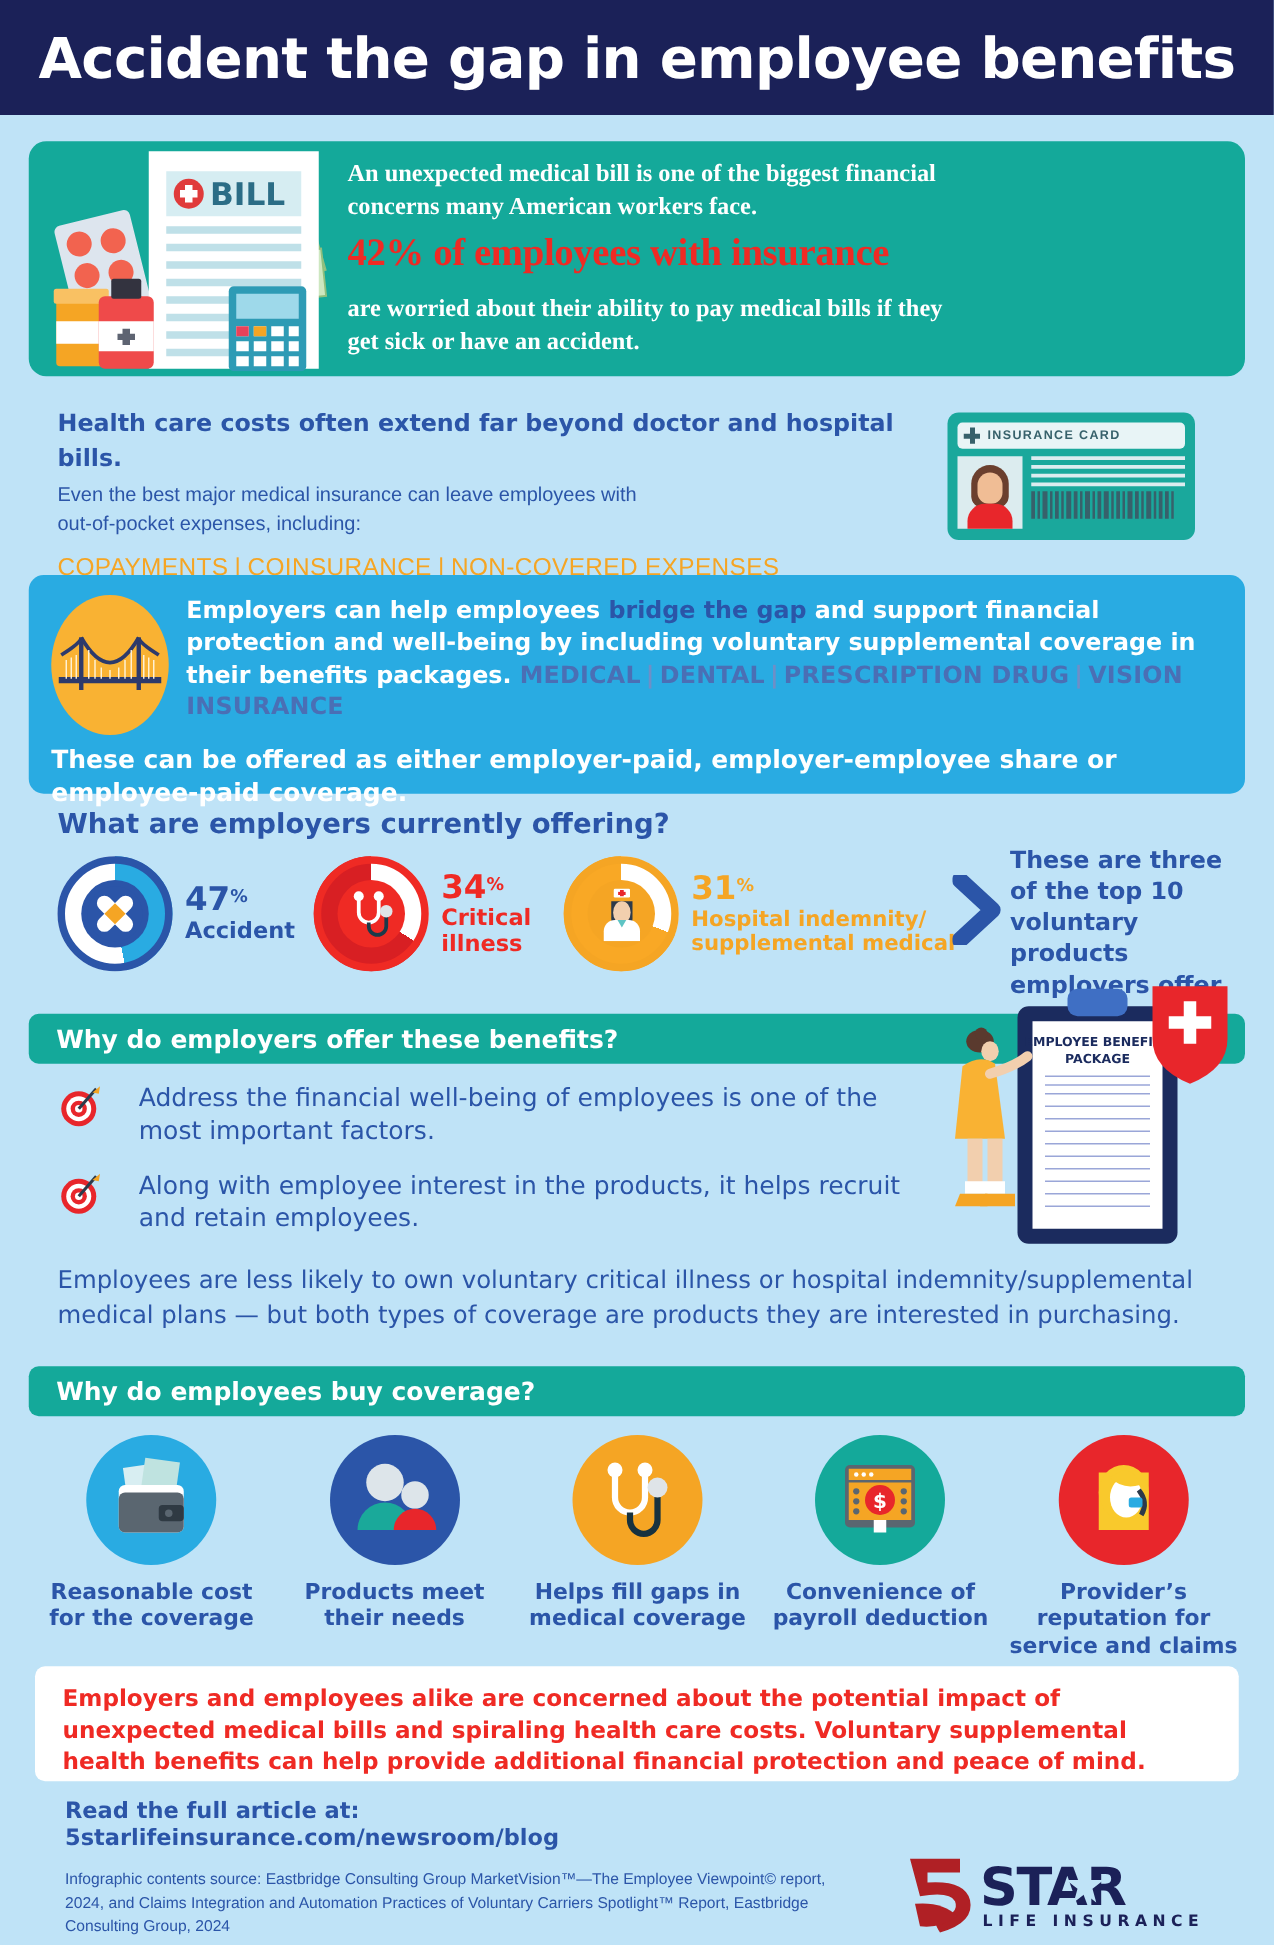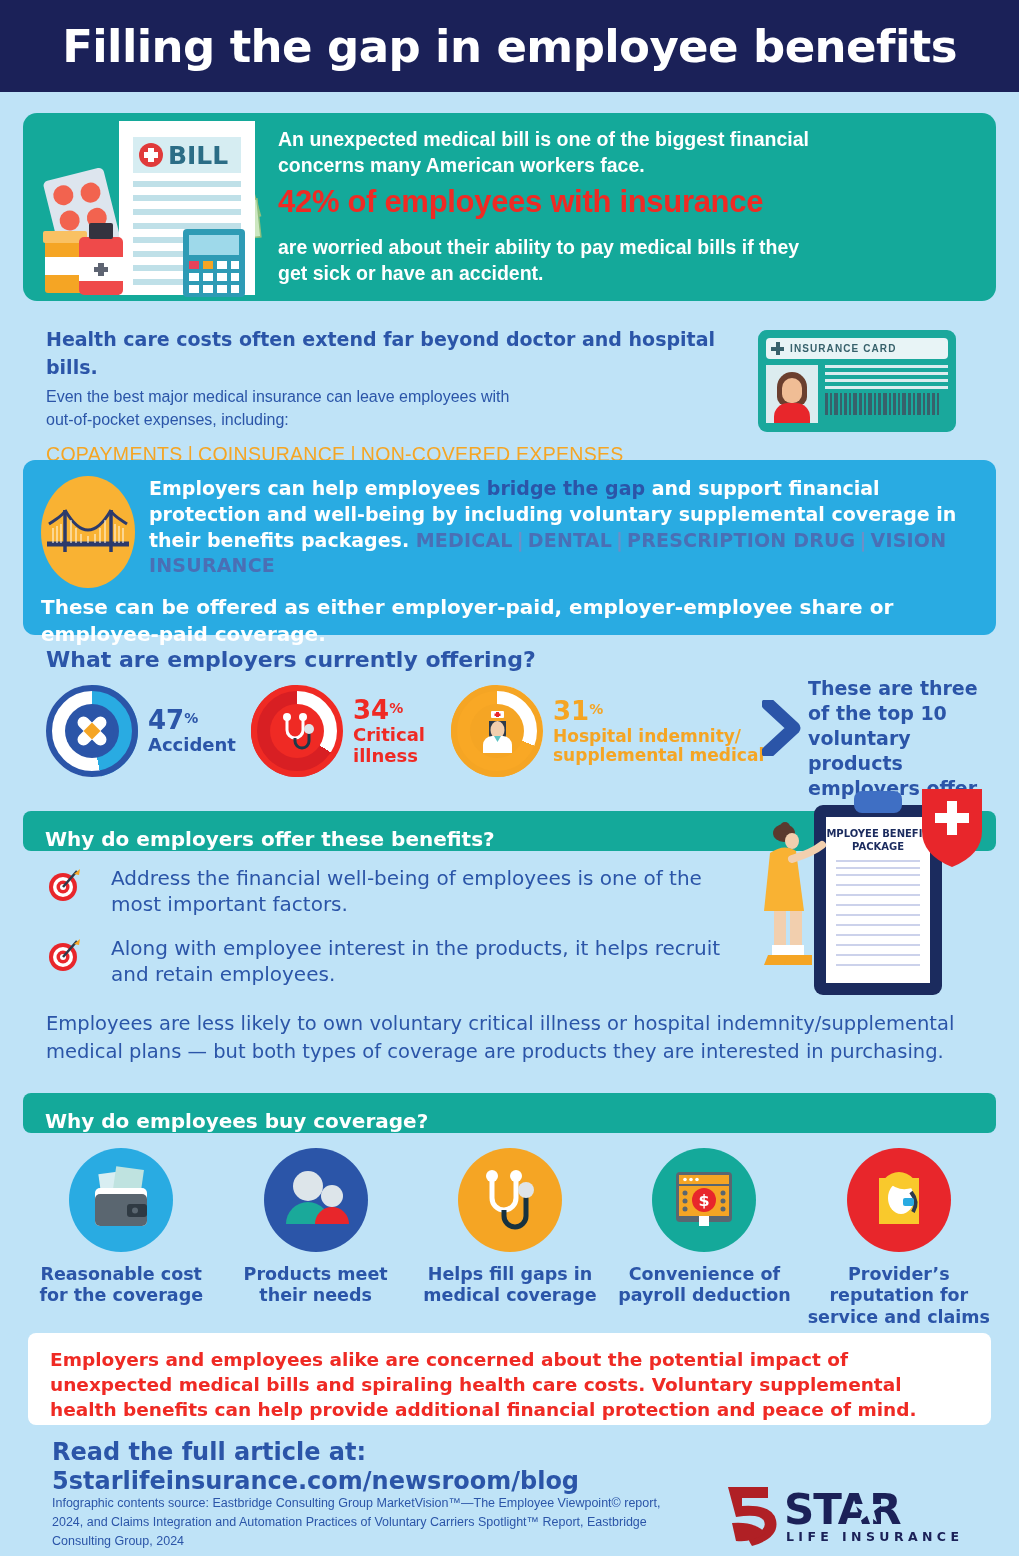--- a/index.html
+++ b/index.html
@@ -24,21 +24,21 @@
 
   
   .teal-panel {
     position: absolute; left: 23px; top: 113px; width: 973px; height: 188px;
     background: #14a99a; border-radius: 14px;
     display: flex; align-items: center;
   }
   .bill-art { width: 255px; height: 180px; position: relative; flex: 0 0 255px; }
   .teal-text { flex: 1; padding-right: 28px; }
   .teal-text p { color: #ffffff; font-size: 19.5px; font-weight: bold; line-height: 1.33;
-    font-family: Liberation Sans, sans-serif; }
+    font-family: Liberation Serif, serif; }
   .teal-big { color: #ef2a24 !important; font-size: 31px !important; line-height: 1.25 !important;
     margin: 4px 0 13px 0; letter-spacing: -0.3px; }
 
   
   .costs {
     position: absolute; left: 46px; top: 326px; width: 690px;
   }
   .costs .lead { color: #2b55a8; font-size: 19px; font-weight: bold; font-family: "DejaVu Sans", sans-serif;
     line-height: 1.45; }
   .costs .body { color: #2b55a8; font-size: 16px; line-height: 1.44; margin-top: 4px; }
@@ -101,21 +101,21 @@
   .dl-pct { font-size: 14px; vertical-align: super; }
   .dl-txt { font-size: 18px; display: block; }
 
   .chev { position: absolute; left: 762px; top: 700px; width: 40px; height: 56px; }
   .tip { position: absolute; left: 808px; top: 676px; width: 190px; color: #2b55a8;
     font-size: 19px; line-height: 1.32; font-weight: bold; font-family: "DejaVu Sans", sans-serif; }
 
   
   .banner {
     position: absolute; left: 23px; width: 973px; height: 40px;
-    background: #14a99a; border-radius: 8px; display: flex; align-items: flex-end;
+    background: #14a99a; border-radius: 8px; display: flex; align-items: center;
     padding-left: 22px;
   }
   .banner span { color: #fff; font-size: 20px; font-weight: bold; font-family: "DejaVu Sans", sans-serif; }
   #banner1 { top: 811px; }
   #banner2 { top: 1093px; }
 
   .bullets { position: absolute; left: 46px; top: 865px; width: 680px; }
   .bullet { display: flex; gap: 29px; margin-bottom: 18px; align-items: flex-start; }
   .target { width: 36px; height: 36px; flex: 0 0 36px; position: relative; margin-top: 2px; }
   .bullet p { color: #2b55a8; font-size: 20px; line-height: 1.3; font-family: "DejaVu Sans", sans-serif; }
@@ -133,37 +133,37 @@
   .r-label { margin-top: 12px; color: #2b55a8; font-size: 17.5px; font-weight: bold;
     line-height: 1.22; font-family: "DejaVu Sans", sans-serif; }
 
   
   .conclusion { position: absolute; left: 28px; top: 1333px; width: 963px; height: 92px;
     background: #ffffff; border-radius: 8px; padding: 14px 22px; }
   .conclusion p { color: #ef2a24; font-size: 18.5px; font-weight: bold; line-height: 1.36;
     font-family: "DejaVu Sans", sans-serif; }
 
   
-  .footer-cta { position: absolute; left: 52px; top: 1438px; color: #2b55a8; font-size: 24px;
+  .footer-cta { position: absolute; left: 52px; top: 1438px; color: #2b55a8; font-size: 18px;
     font-weight: bold; line-height: 1.22; font-family: "DejaVu Sans", sans-serif; }
   .footer-src { position: absolute; left: 52px; top: 1494px; width: 640px; color: #2b55a8;
     font-size: 12.5px; line-height: 1.5; }
   .logo { position: absolute; left: 722px; top: 1485px; width: 255px; height: 62px; }
   .logo-star-txt { position: absolute; left: 62px; top: 0; font-size: 42px; font-weight: bold;
     color: #1b2158; letter-spacing: -1px; font-family: "DejaVu Sans", sans-serif; }
   .logo-sub { position: absolute; left: 64px; top: 44px; font-size: 12.5px; color: #1b2158;
     letter-spacing: 4.4px; font-weight: bold; font-family: "DejaVu Sans", sans-serif; }
 </style>
 </head>
 <body>
 
 <div class="page">
 
   <div class="header">
-    <h1>Filling the gap in employee benefits</h1>
+    <h1>Accident the gap in employee benefits</h1>
   </div>
 
   <div class="teal-panel">
     <div class="bill-art">
       <svg width="255" height="180" viewBox="0 0 255 180">
 
         <g transform="rotate(-16 196 92)">
           <rect x="168" y="72" width="66" height="38" fill="#b7d9a8" stroke="#8fbf7e" stroke-width="1.5"></rect>
           <circle cx="201" cy="91" r="9" fill="none" stroke="#8fbf7e" stroke-width="1.5"></circle>
         </g>

